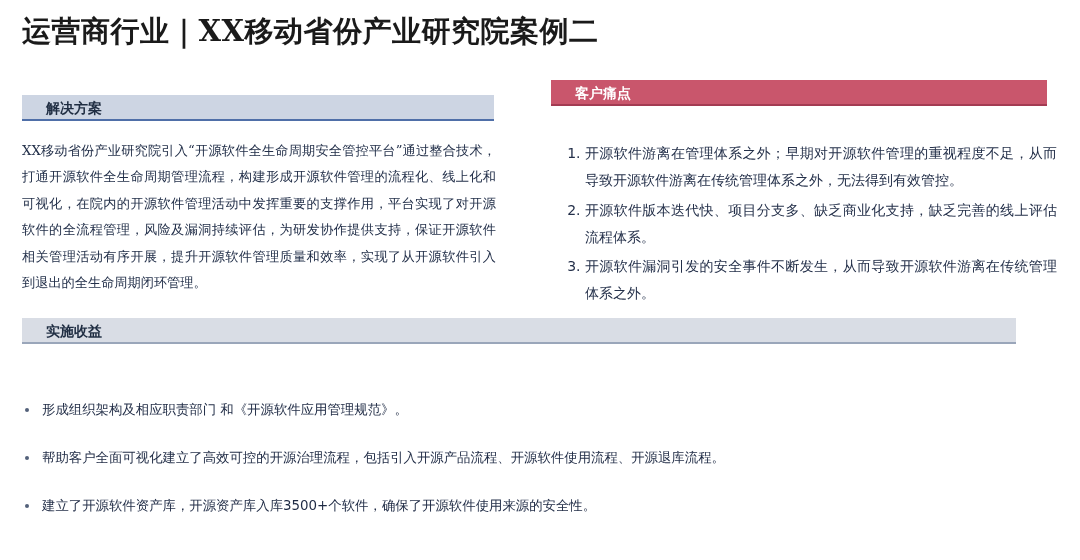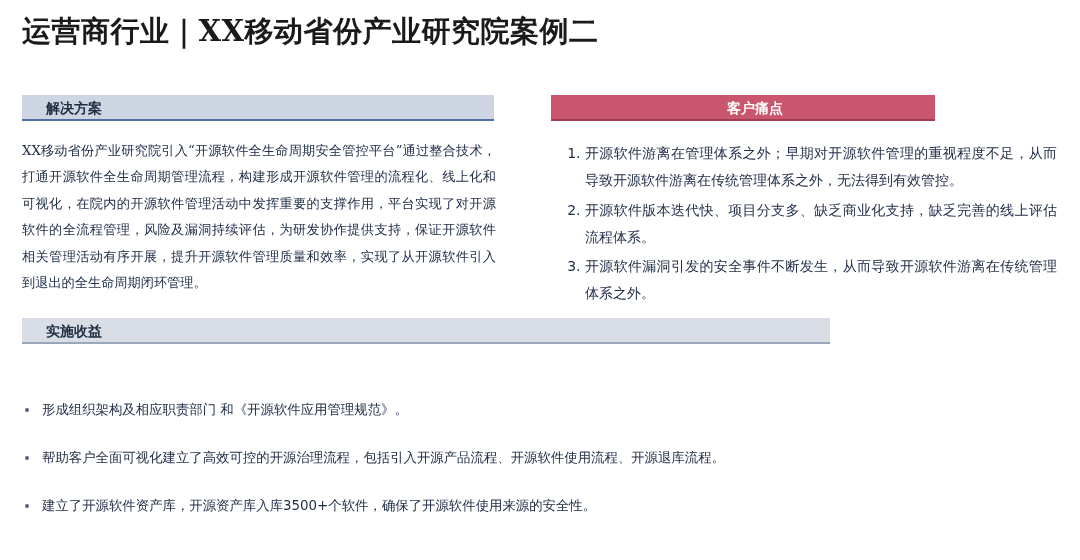--- a/index.html
+++ b/index.html
@@ -56,22 +56,22 @@
     color: #ffffff;
     border-bottom: 2px solid #a33b52;
   }
   .sec-header.grey {
     background: #d9dde5;
     color: #1f2d42;
     border-bottom: 2px solid #9aa6ba;
   }
 
   #solution-header { left: 22px;  top: 95px;  width: 472px; }
-  #pain-header     { left: 551px; top: 95px;  width: 384px; text-align: center; }
-  #benefit-header  { left: 22px;  top: 318px; width: 808px; }
+  #pain-header     { left: 551px; top: 80px;  width: 496px; }
+  #benefit-header  { left: 22px;  top: 318px; width: 994px; }
 
   
   .solution-body {
     position: absolute;
     left: 22px;
     top: 138px;
     width: 474px;
     font-family: "DejaVu Serif", serif;
     font-size: 13.2px;
     line-height: 2.0;

